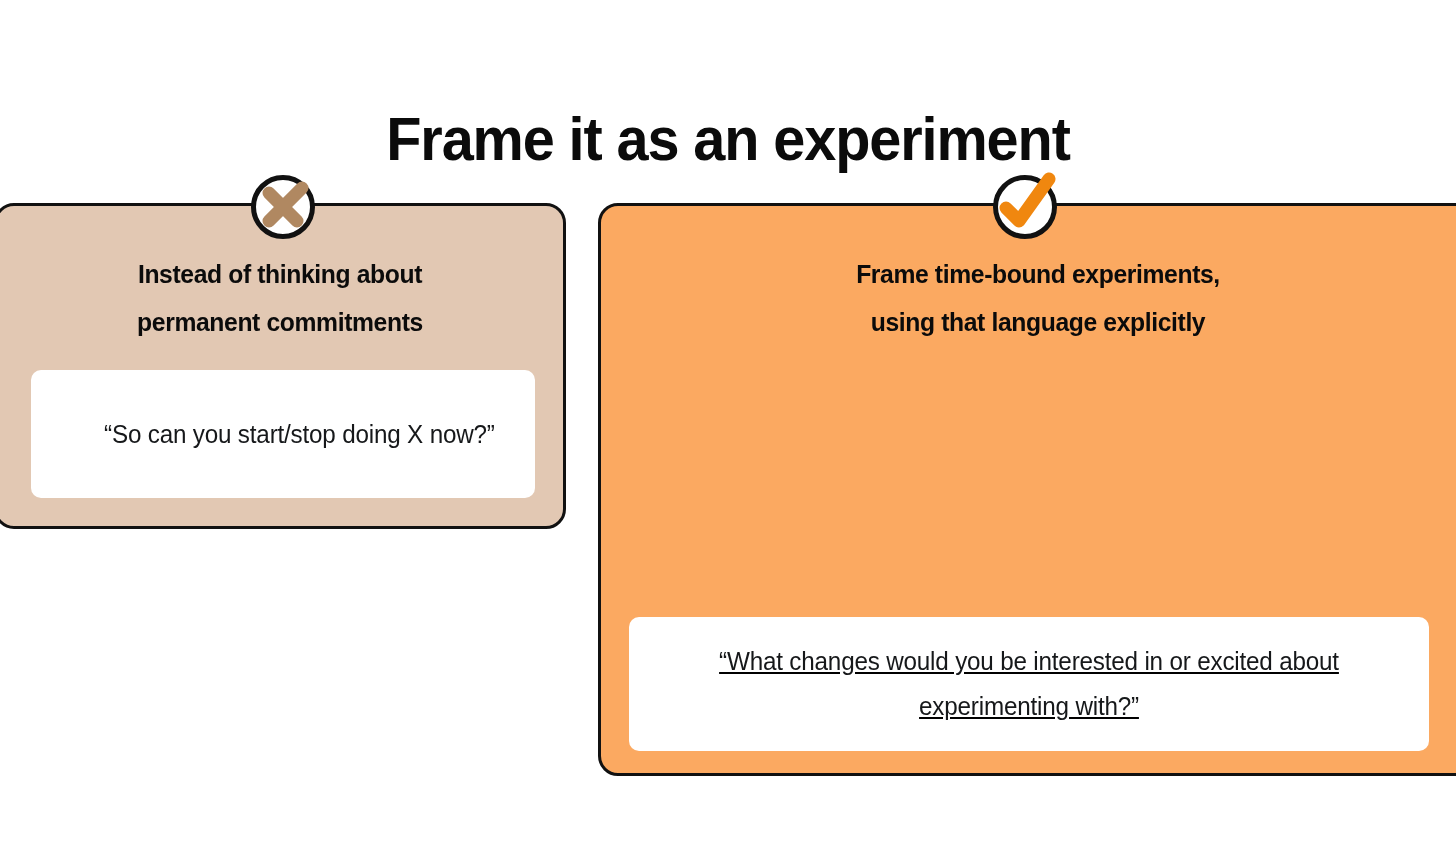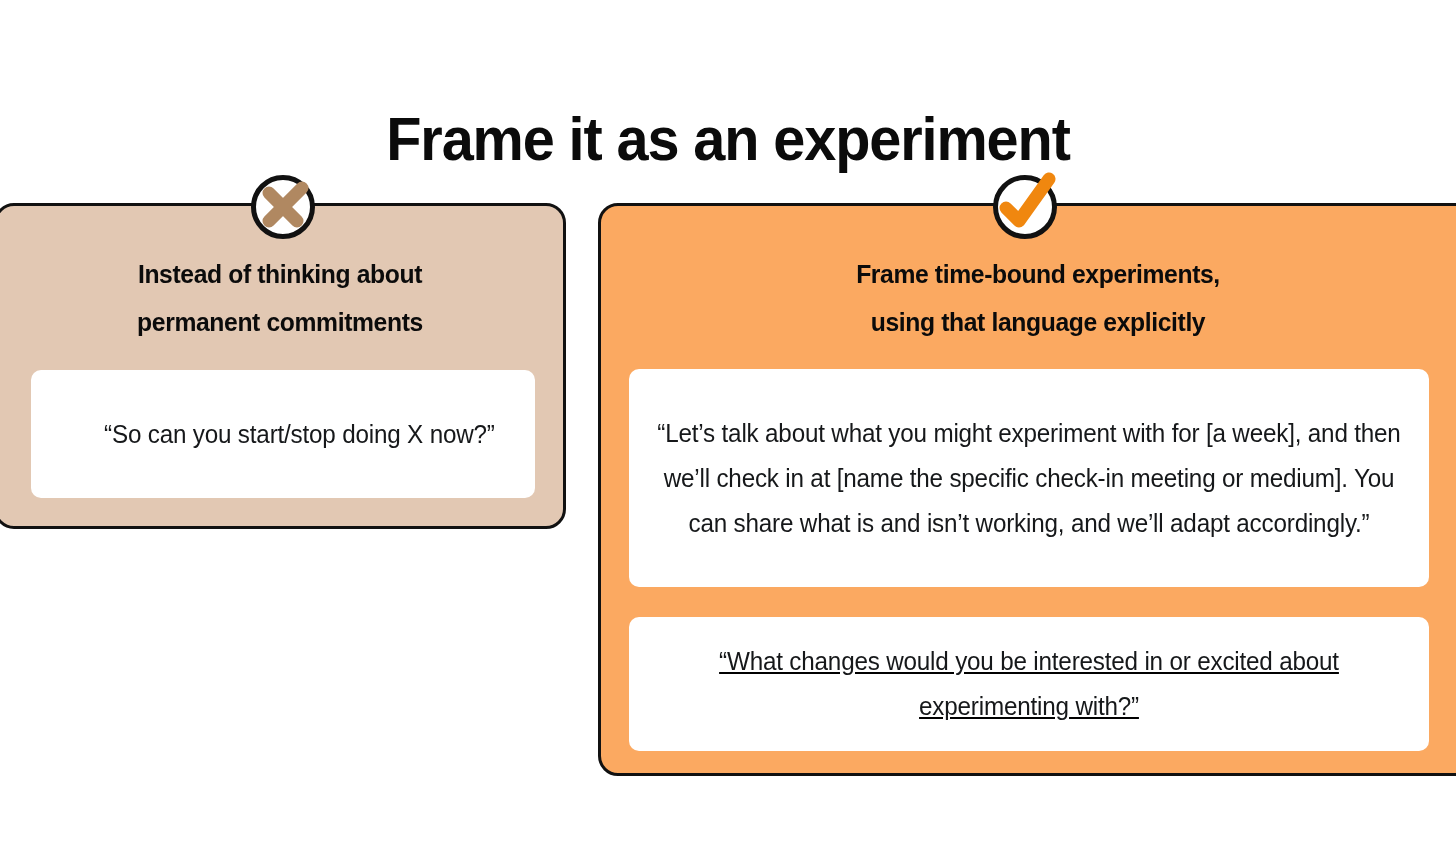--- a/index.html
+++ b/index.html
@@ -150,23 +150,20 @@
     </g>
   </svg>
 </div>
 
 <div class="card card-positive">
   <div class="card-heading">
     <span>Frame time-bound experiments,</span><br>
     <span>using that language explicitly</span>
   </div>
 
-  <div class="quote-box quote-right-1">
-    <div class="quote-text">“Let’s talk about what you might experiment with for [a week], and then we’ll check in at [name the specific check-in meeting or medium]. You can share what is and isn’t working, and we’ll adapt accordingly.”</div>
-  </div>
 
   <div class="quote-box quote-right-2">
     <div class="quote-text">“What changes would you be interested in or excited about experimenting with?”</div>
   </div>
 </div>
 
 <div class="badge badge-chk">
   <svg width="66" height="66" viewBox="0 0 66 66" xmlns="http://www.w3.org/2000/svg">
     <circle cx="33" cy="33" r="29.5" fill="#ffffff" stroke="#111111" stroke-width="5"></circle>
     <path d="M14 34 L27 47 L57 5" fill="none" stroke="#F0870F" stroke-width="13" stroke-linecap="round" stroke-linejoin="round"></path>

